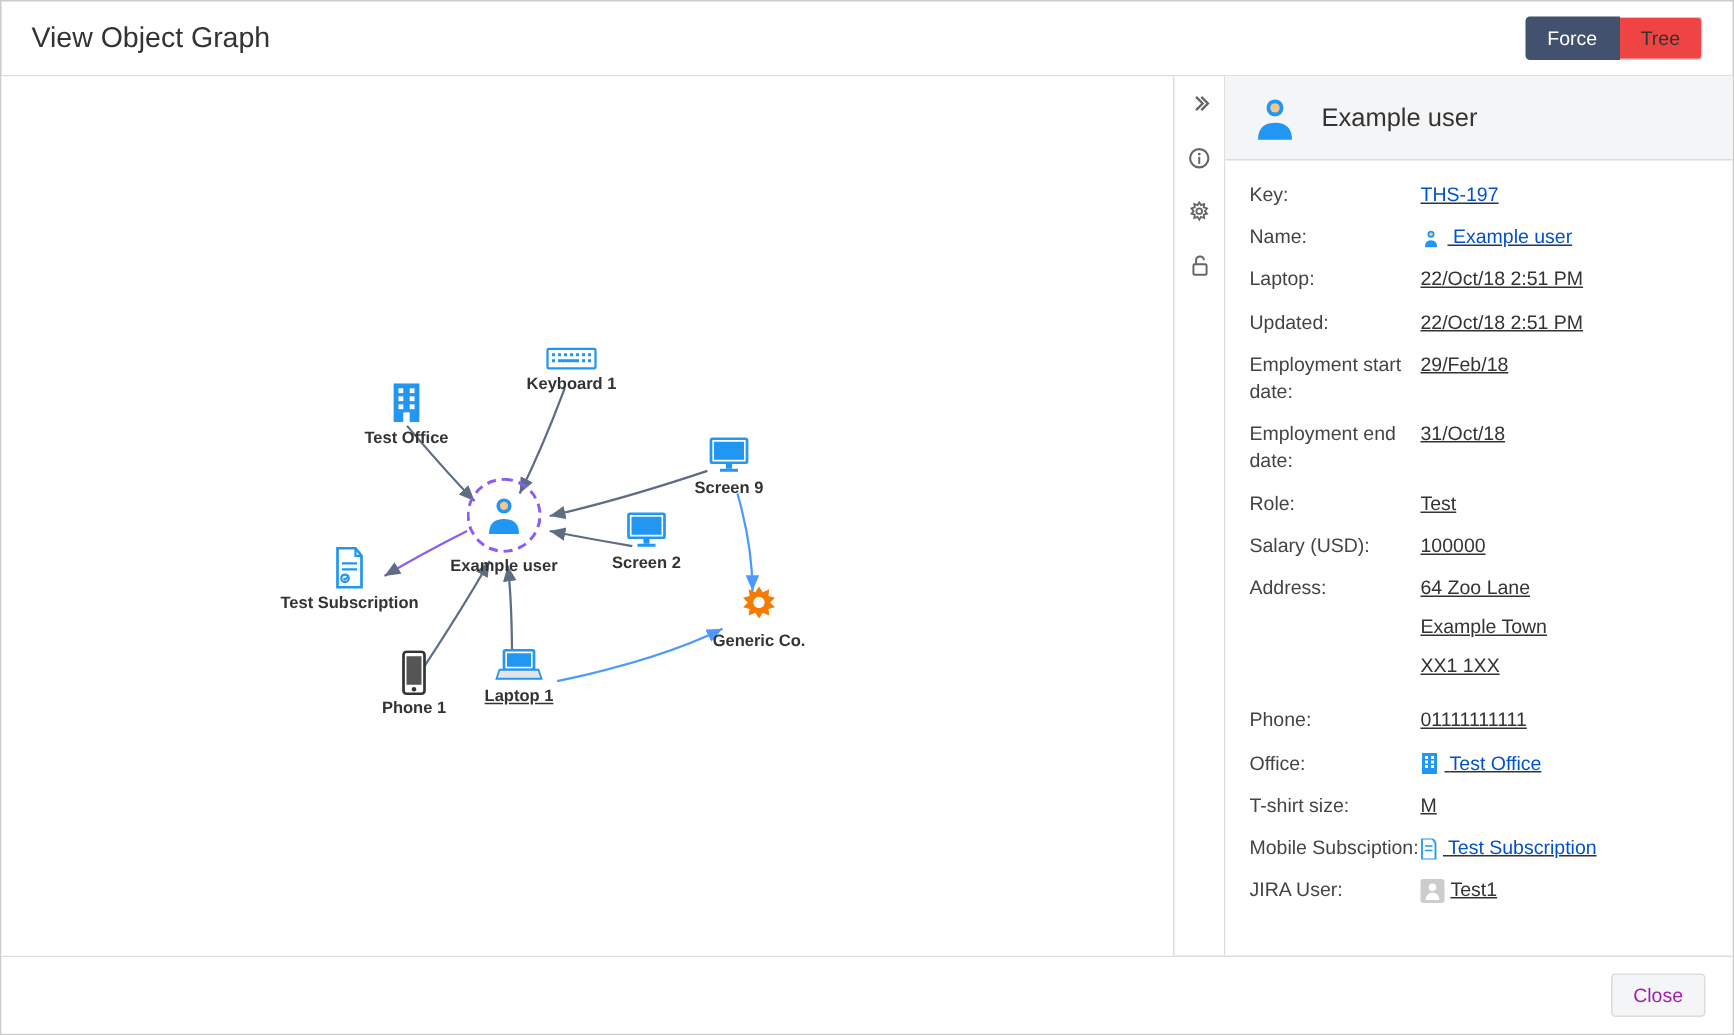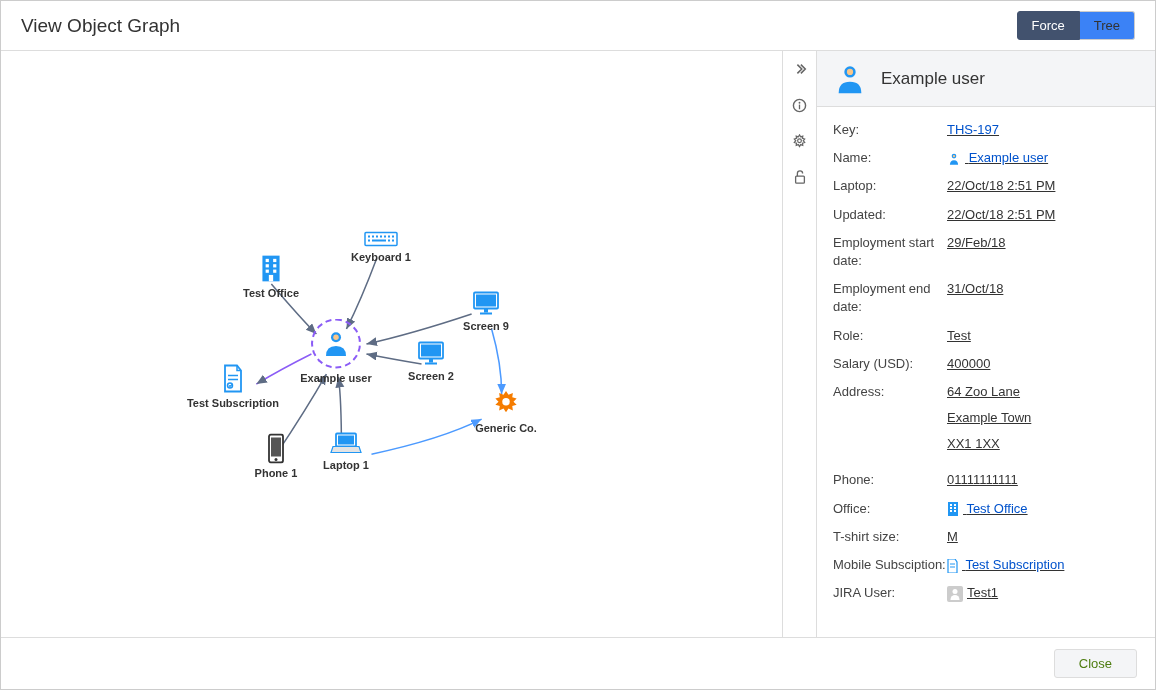--- a/index.html
+++ b/index.html
@@ -29,21 +29,21 @@
   .title {
     font-size: 19px;
     font-weight: 500;
     color: #333;
   }
   .hdr-buttons { display:flex; gap:0; }
   .hdr-btn {
     padding: 6px 14px;
     font-size: 13px;
     border: 1px solid #ccc;
-    background: #3b82f6;
+    background: #ef4444;
     color: #333;
     cursor: pointer;
   }
   .hdr-btn.active {
     background: #42526e;
     color: #fff;
     border-color: #42526e;
   }
   .hdr-btn:first-child { border-radius: 3px 0 0 3px; }
   .hdr-btn:last-child { border-radius: 0 3px 3px 0; border-left:none;}
@@ -123,22 +123,22 @@
   .footer {
     height: 52px;
     border-top: 1px solid #ddd;
     display:flex; align-items:center; justify-content:flex-end;
     padding: 0 18px;
     background: #fff;
   }
   .close-btn {
     background: #f4f5f7;
     border: 1px solid #ddd;
-    color: #4d7c0f;
-    padding: 6px 24px;
+    color: #a21caf;
+    padding: 6px 14px;
     border-radius: 3px;
     cursor: pointer;
     font-size: 13px;
   }
   .avatar-sil {
     width:16px; height:16px; background:#ccc; display:inline-block;
     border-radius:2px; position:relative; vertical-align:middle; margin-right:4px;
   }
   .avatar-sil::before {
     content:''; position:absolute; top:3px; left:50%; transform:translateX(-50%);
@@ -268,21 +268,21 @@
       <div class="node" style="left:505px; top:360px;">
         <div class="icon-wrap">
           <svg width="30" height="30" viewBox="0 0 24 24">
             <path d="M12 2 L14 5 L17.5 3.5 L17 7 L20.5 8 L18 10.5 L20.5 13 L17 14 L17.5 17.5 L14 16 L12 19 L10 16 L6.5 17.5 L7 14 L3.5 13 L6 10.5 L3.5 8 L7 7 L6.5 3.5 L10 5 Z" fill="#f57c00"></path>
             <circle cx="12" cy="10.5" r="3" fill="#fff"></circle>
           </svg>
         </div>
         <span>Generic Co.</span>
       </div>
 
-      <div class="node" style="left:345px; top:400px;">
+      <div class="node" style="left:345px; top:400px;text-decoration:underline;">
         <div class="icon-wrap">
           <svg width="32" height="24" viewBox="0 0 32 24">
             <rect x="6" y="2" width="20" height="13" rx="1" fill="#fff" stroke="#2196f3" stroke-width="1.8"></rect>
             <rect x="8" y="4" width="16" height="9" fill="#2196f3"></rect>
             <path d="M3 15 L29 15 L31 21 L1 21 Z" fill="#e3e3e3" stroke="#2196f3" stroke-width="1.2"></path>
           </svg>
         </div>
         <span>Laptop 1</span>
       </div>
 
@@ -388,21 +388,21 @@
           <div class="value">31/Oct/18</div>
           </div>
 
         <div class="row">
             <div class="label">Role:</div>
           <div class="value">Test</div>
           </div>
 
         <div class="row">
             <div class="label">Salary (USD):</div>
-          <div class="value">400000</div>
+          <div class="value">100000</div>
           </div>
 
         <div class="row">
             <div class="label">Address:</div>
           <div class="value value-ml">
             <div>64 Zoo Lane</div>
             <div>Example Town</div>
             <div>XX1 1XX</div>
           </div>
           </div>

